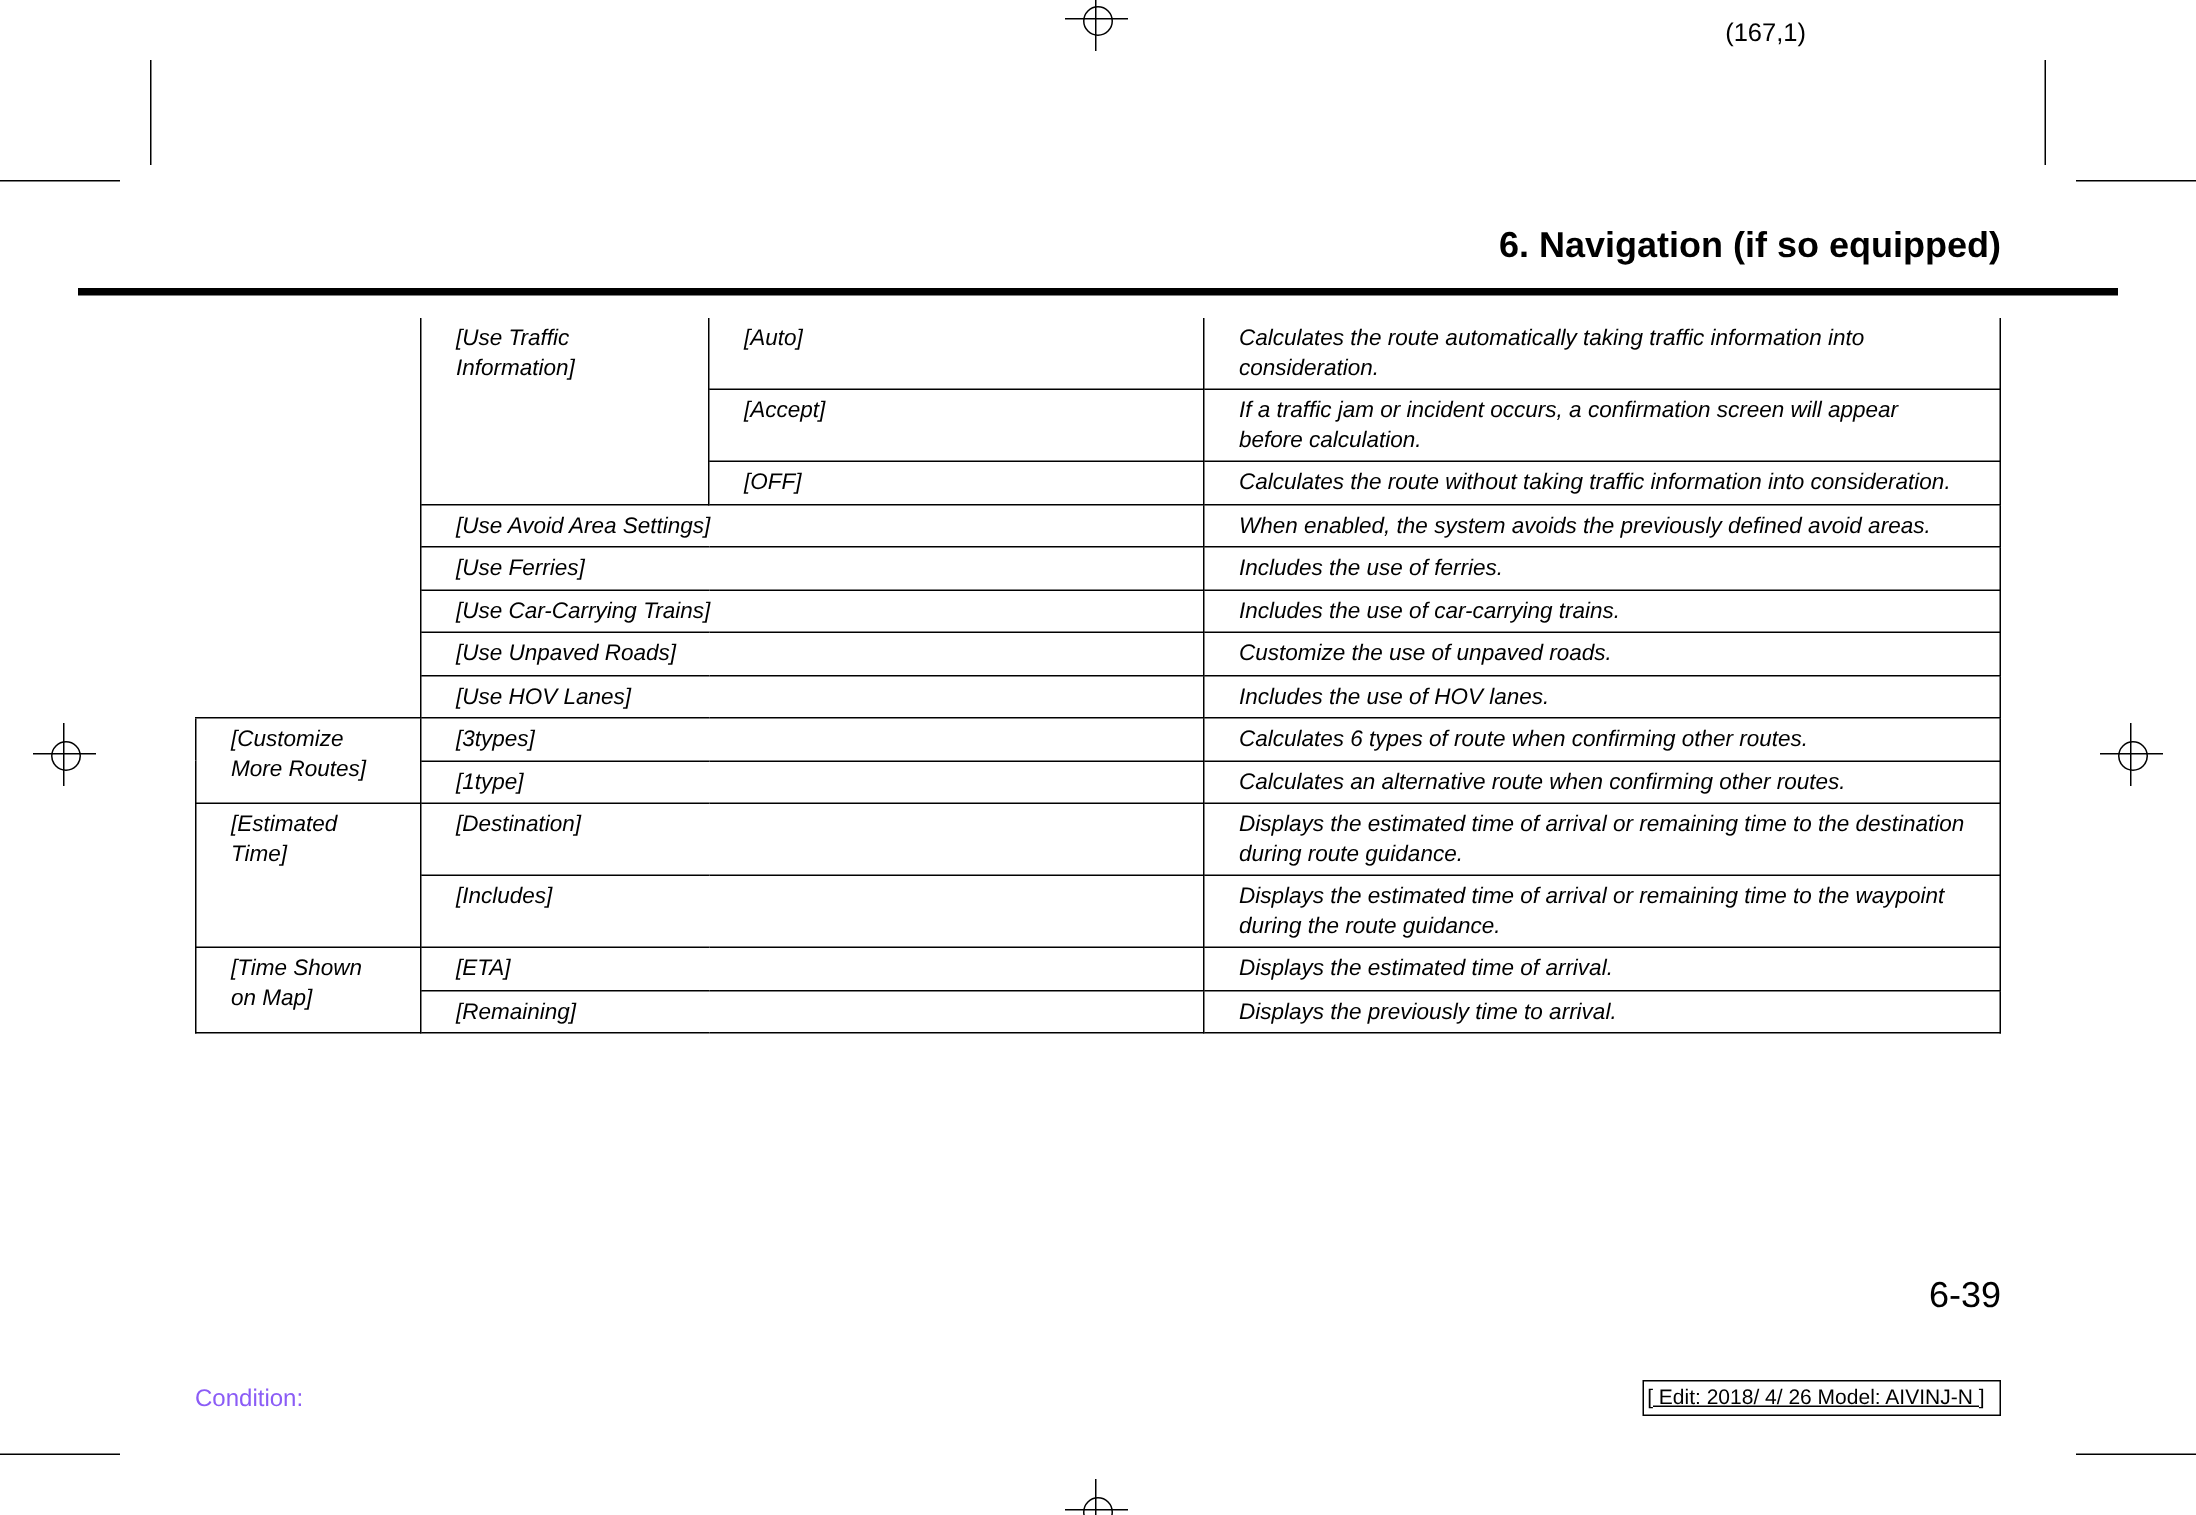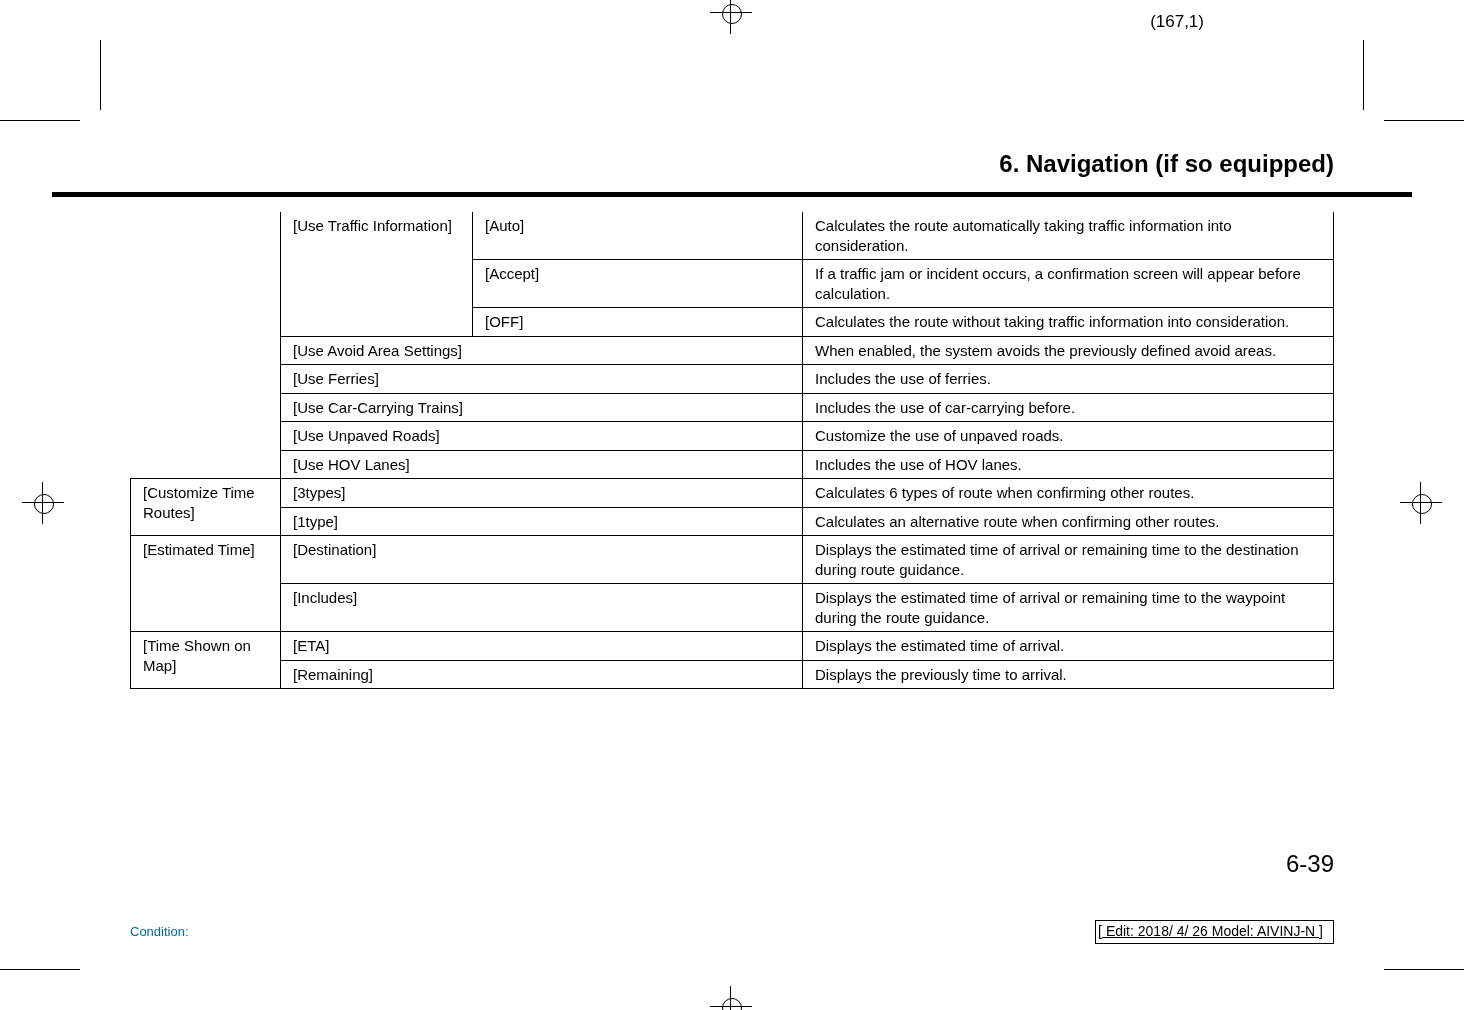--- a/index.html
+++ b/index.html
@@ -61,23 +61,24 @@
     width: 1204px;
   }
   table.settings {
     border-collapse: collapse;
     width: 100%;
     table-layout: fixed;
     font-size: 15px;
   }
   table.settings td {
     border: 1px solid #000;
-    padding: 4px 12px;
+    padding: 4px 23px;
     vertical-align: top;
     line-height: 1.3;
+    font-style: italic;
   }
   .noleft { border-left: none !important; }
   .notop  { border-top: none !important; }
   .col-a { width: 150px; }
   .col-b { width: 192px; }
   .col-c { width: 330px; }
 
   .page-no {
     position: absolute;
     right: 130px;
@@ -90,22 +91,22 @@
     top: 920px;
     border: 1px solid #000;
     padding: 2px 10px 4px 2px;
     font-size: 14px;
     text-decoration: underline;
   }
   .cond {
     position: absolute;
     left: 130px;
     top: 924px;
-    font-size: 13px;
-    color: #0369a1;
+    font-size: 16px;
+    color: #8b5cf6;
   }
 </style>
 </head>
 <body>
 
 <div class="crop-mark crop-h-tl"></div>
 <div class="crop-mark crop-v-tl"></div>
 <div class="crop-mark crop-h-tr"></div>
 <div class="crop-mark crop-v-tr"></div>
 <div class="crop-mark crop-h-bl"></div>
@@ -162,32 +163,32 @@
   <tr>
     <td colspan="2">[Use Avoid Area Settings]</td>
     <td>When enabled, the system avoids the previously defined avoid areas.</td>
   </tr>
   <tr>
     <td colspan="2">[Use Ferries]</td>
     <td>Includes the use of ferries.</td>
   </tr>
   <tr>
     <td colspan="2">[Use Car-Carrying Trains]</td>
-    <td>Includes the use of car-carrying before.</td>
+    <td>Includes the use of car-carrying trains.</td>
   </tr>
   <tr>
     <td colspan="2">[Use Unpaved Roads]</td>
     <td>Customize the use of unpaved roads.</td>
   </tr>
   <tr>
     <td colspan="2">[Use HOV Lanes]</td>
     <td>Includes the use of HOV lanes.</td>
   </tr>
   <tr>
-    <td rowspan="2">[Customize Time Routes]</td>
+    <td rowspan="2">[Customize More Routes]</td>
     <td colspan="2">[3types]</td>
     <td>Calculates 6 types of route when confirming other routes.</td>
   </tr>
   <tr>
     <td colspan="2">[1type]</td>
     <td>Calculates an alternative route when confirming other routes.</td>
   </tr>
   <tr>
     <td rowspan="2">[Estimated Time]</td>
     <td colspan="2">[Destination]</td>

